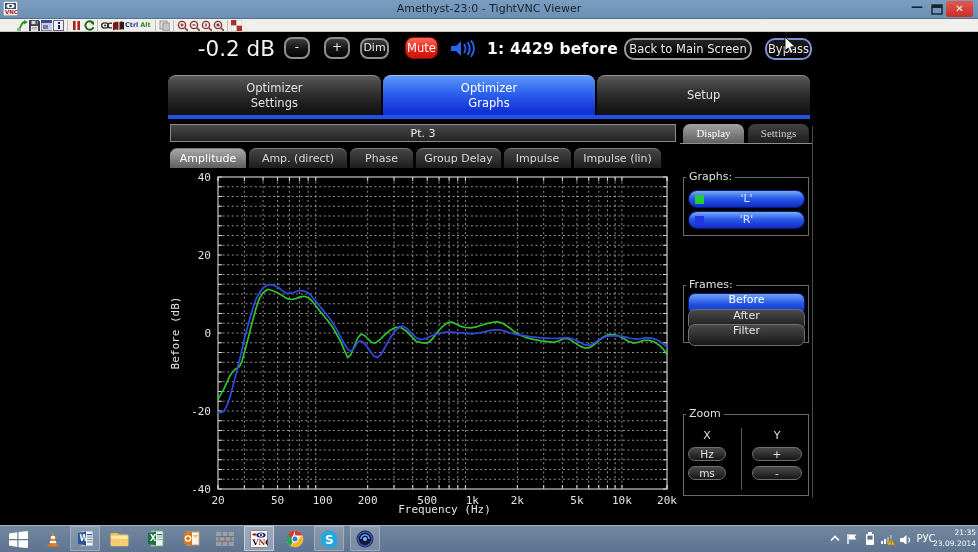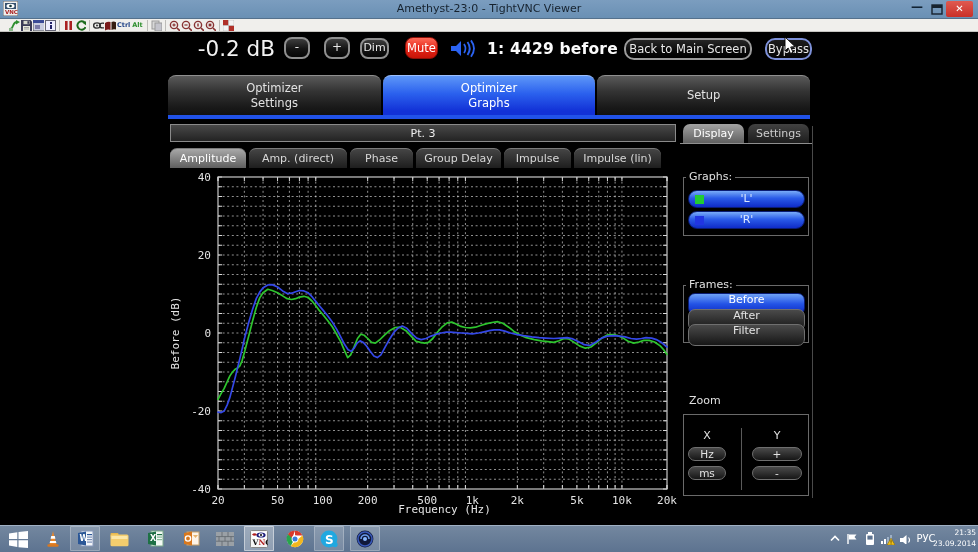--- a/index.html
+++ b/index.html
@@ -11,21 +11,21 @@
   #titlebar{left:0;top:0;width:978px;height:18px;background:linear-gradient(#7b9dbf,#6a90b4);
             border-bottom:1px solid #55718c;}
   #win-icon{left:3px;top:1px;width:15px;height:15px;}
   #win-title{left:0;top:0;width:978px;height:18px;text-align:center;line-height:18px;
              font-size:11px;color:#16222e;}
   #btn-min{left:908px;top:2px;width:18px;height:14px;text-align:center;color:#123;line-height:11px;font-size:12px;font-weight:bold;}
   #btn-max{left:928px;top:2px;width:18px;height:14px;}
   #btn-close{left:946px;top:1px;width:27px;height:16px;background:linear-gradient(#e05a50,#c93028);
              border-radius:2px;text-align:center;line-height:16px;color:#fff;font-size:10px;font-weight:bold;}
   #toolbar{left:0;top:19px;width:978px;height:13px;background:#f0efec;border-bottom:1px solid #c5c4c0;
-           display:flex;align-items:center;padding-left:9px;box-sizing:border-box;}
+           display:flex;align-items:center;padding-left:17px;box-sizing:border-box;}
   .tb-ic{width:11px;height:11px;margin-right:1px;display:inline-flex;align-items:center;justify-content:center;flex:0 0 auto;}
   .tb-ic svg{display:block;}
   .tb-sep{width:1px;height:11px;background:#bdbcb8;margin:0 3px 0 2px;flex:0 0 auto;}
   .tb-txt{font-size:6.5px;font-weight:bold;margin-right:2px;flex:0 0 auto;line-height:11px;}
 
   
   #viewport{left:0;top:32px;width:978px;height:493px;background:#000;}
 
   
   #vol-label{left:168px;top:35px;width:107px;height:27px;font-size:21.5px;color:#f2f2f2;
@@ -49,21 +49,21 @@
   #main-tabs{left:168px;top:75px;width:642px;height:40px;display:flex;gap:2px;}
   .main-tab{flex:1;border-radius:8px 8px 0 0;background:linear-gradient(#5a5a5a,#333 40%,#191919 80%,#111);
             border-top:1px solid #909090;color:#e2e2e2;font-size:11.5px;display:flex;flex-direction:column;
             align-items:center;justify-content:center;line-height:15px;}
   .main-tab.active{background:linear-gradient(#5e97f8,#2b61ee 45%,#1231d6 90%);border-top:1px solid #9cc0ff;color:#fff;}
   #tab-underline{left:168px;top:115px;width:642px;height:4px;background:#2152e8;}
 
   
   #pt-bar{left:170px;top:124px;width:506px;height:18px;border:1px solid #8a8a8a;border-radius:0;
           background:linear-gradient(#484848,#232323);color:#eee;font-size:11px;text-align:center;line-height:17px;box-sizing:border-box;}
-  #panel-tabs{left:683px;top:124px;width:126px;height:19px;display:flex;gap:4px;}
+  #panel-tabs{left:683px;top:124px;width:126px;height:19px;display:flex;gap:4px;font-family:Liberation Serif, serif;}
   .panel-tab{flex:1;border-radius:7px 7px 0 0;font-size:11px;text-align:center;line-height:19px;color:#ccc;
              background:linear-gradient(#414141,#1d1d1d);}
   .panel-tab.active{background:linear-gradient(#a2a2a2,#606060);color:#fff;}
   #panel-tab-underline{left:680px;top:143px;width:132px;height:1px;background:#8f8f8f;}
   #panel-right-border{left:812px;top:126px;width:1px;height:372px;background:#4a4a4a;}
 
   
   .sub-tab{position:absolute;top:148px;height:20px;border-radius:7px 7px 0 0;
            background:linear-gradient(#454545,#1e1e1e);border-top:1px solid #7a7a7a;
            color:#d8d8d8;font-size:11px;text-align:center;line-height:19px;box-sizing:border-box;}
@@ -81,21 +81,21 @@
           background:linear-gradient(#79acf8,#2a5be8 45%,#0f2cc8);border:1px solid #0a1c74;
           color:#dce8ff;font-size:11px;text-align:center;line-height:16px;box-sizing:border-box;}
   .lr-ind{position:absolute;left:6px;top:3.5px;width:9px;height:9px;}
   #frames-box{left:683px;top:285px;width:126px;height:58px;}
   #frames-label{left:686px;top:278px;}
   .frame-btn{position:absolute;left:688px;width:117px;height:22px;border-radius:7px;
              background:linear-gradient(#4a4a4a,#161616);border:1px solid #6f6f6f;
              color:#e2e2e2;font-size:11px;text-align:center;line-height:12px;box-sizing:border-box;}
   .frame-btn.active{background:linear-gradient(#6ea2f6,#2353e6 50%,#0e2ac0);border:1px solid #0a1c74;color:#fff;}
   #zoom-box{left:683px;top:414px;width:126px;height:82px;}
-  #zoom-label{left:686px;top:394px;}
+  #zoom-label{left:686px;top:407px;}
   .zoom-col-label{position:absolute;top:429px;font-size:11px;color:#e0e0e0;text-align:center;}
   #zoom-col-x{left:688px;width:38px;}
   #zoom-col-y{left:752px;width:50px;}
   .zoom-btn{position:absolute;height:14px;border-radius:7px;background:linear-gradient(#4a4a4a,#161616);
             border:1px solid #6f6f6f;color:#e2e2e2;font-size:10.5px;text-align:center;line-height:12px;box-sizing:border-box;}
   #zoom-divider{left:741px;top:428px;width:1px;height:62px;background:#5a5a5a;}
 
   
   #taskbar{left:0;top:525px;width:978px;height:27px;background:linear-gradient(#73879f,#5d7390);
            border-top:1px solid #9fb0c4;box-sizing:border-box;}

